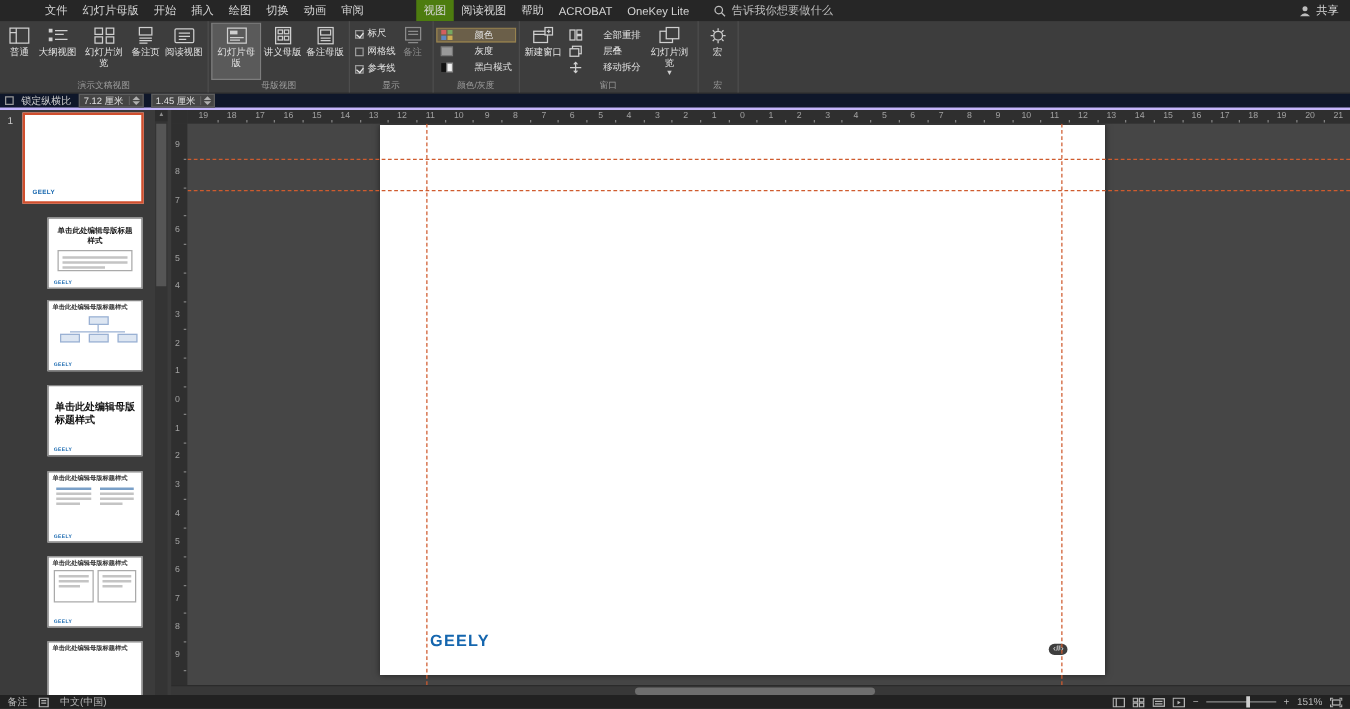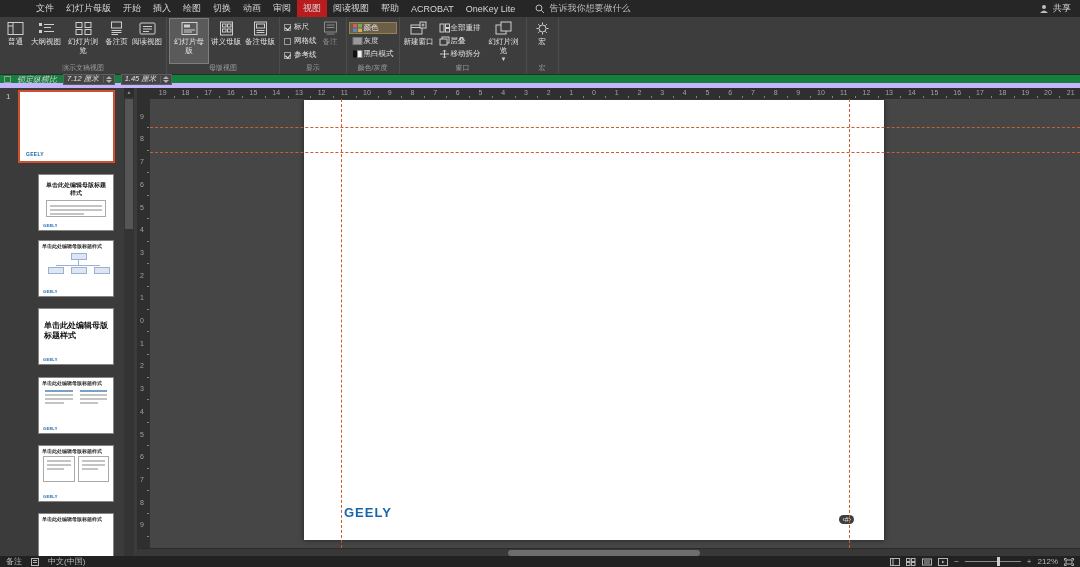--- a/index.html
+++ b/index.html
@@ -5,21 +5,21 @@
   * { box-sizing:border-box; margin:0; padding:0; }
   html,body { width:1080px; height:567px; overflow:hidden; background:#3d3d3d;
               font-family:"Liberation Sans",sans-serif; }
   .app { position:relative; width:1080px; height:567px; }
 
   
   .titlebar { position:absolute; top:0; left:0; right:0; height:17px; background:#262626;
               display:flex; align-items:stretch; font-size:9px; color:#d6d6d6; }
   .tabs { display:flex; align-items:stretch;padding-left:30px; }
   .tab { display:flex; align-items:center; padding:0 6px; cursor:default; white-space:nowrap; }
-  .tab.active { background:#b91c1c; }
+  .tab.active { background:#4d7c0f;margin-left:36px; }
   .tellme { display:flex; align-items:center; gap:4px; margin-left:14px; color:#bdbdbd; white-space:nowrap; }
   .tb-right { margin-left:auto; display:flex; align-items:center; gap:4px; padding:0 9px; white-space:nowrap; }
   svg.tiny { width:10px; height:10px; }
   svg.tiny * { stroke:#bdbdbd; fill:none; stroke-width:1; }
   svg.tiny .f { fill:#bdbdbd; stroke:none; }
 
   
   .ribbon { position:absolute; top:17px; left:0; right:0; height:58px; background:#3d3d3d;
             border-bottom:1px solid #2c2c2c; display:flex; }
   .group { position:relative; border-right:1px solid #4d4d4d; padding:1px 2px 10px 2px; }
@@ -31,35 +31,35 @@
             line-height:1.15; height:46px; cursor:default; }
   .bigbtn.active { background:#5a5a5a; box-shadow:inset 0 0 0 1px #7d7d7d; }
   .bigbtn.disabled { color:#8b8b8b; }
   .bigbtn.disabled svg * { stroke:#8b8b8b; }
   .caret { font-size:6px; line-height:4px; color:#cfcfcf; }
   svg.ic { width:17px; height:15px; flex:none; }
   svg.ic *, svg.ics * { stroke:#cfcfcf; fill:none; stroke-width:1; }
   svg.ic .f, svg.ics .f { fill:#cfcfcf; stroke:none; }
   svg.ics { width:11px; height:10px; flex:none; }
   .smallcol { display:flex; flex-direction:column; justify-content:center; gap:1px; height:46px; }
-  .smallbtn { display:flex; align-items:center; gap:1px; font-size:7.5px; color:#e2e2e2;
+  .smallbtn { display:flex; align-items:center; gap:17px; font-size:7.5px; color:#e2e2e2;
               padding:1px 3px; white-space:nowrap; cursor:default; }
   .smallbtn.selected { background:#6b5f49; box-shadow:inset 0 0 0 1px #97824e; }
   .chk { display:flex; align-items:center; gap:3px; font-size:7.5px; color:#e2e2e2;
          height:13px; padding-left:2px; white-space:nowrap; cursor:default; }
   .chk .box { width:7px; height:7px; border:1px solid #9a9a9a; background:#3d3d3d;
               position:relative; flex:none; }
   .chk.checked .box::after { content:""; position:absolute; left:1px; top:0;
               width:3px; height:4px; border:solid #e8e8e8; border-width:0 1px 1px 0;
               transform:rotate(40deg); }
 
   
-  .propbar { position:absolute; top:75px; left:0; right:0; height:13px; background:#15803d;
-             border-bottom:5px solid #c4b5fd; display:flex; align-items:center; gap:6px;
-             padding:0 4px; font-size:8px; color:#cfcfcf;font-style:italic; }
+  .propbar { position:absolute; top:75px; left:0; right:0; height:13px; background:#0f172a;
+             border-bottom:2px solid #c4b5fd; display:flex; align-items:center; gap:6px;
+             padding:0 4px; font-size:8px; color:#cfcfcf; }
   .propbar .box { width:7px; height:7px; border:1px solid #9a9a9a; flex:none; }
   .spinfield { display:flex; align-items:center; height:11px; background:#454545;
                border:1px solid #5e5e5e; font-size:7.5px; color:#e0e0e0; padding:0 2px 0 3px;
                white-space:nowrap; }
   .spin { display:flex; flex-direction:column; margin-left:4px; border-left:1px solid #5e5e5e; padding-left:2px; }
   .spin i { display:block; width:0; height:0; border-left:3px solid transparent; border-right:3px solid transparent; }
   .spin .up { border-bottom:3px solid #b0b0b0; margin-bottom:1px; }
   .spin .dn { border-top:3px solid #b0b0b0; }
 
   
@@ -638,21 +638,21 @@
         </svg>
       <svg class="st" viewBox="0 0 10 8">
           <rect x="0.5" y="0.5" width="9" height="7"></rect>
           <polygon class="f" points="4,2.5 6.5,4 4,5.5"></polygon>
         </svg>
       <span>−</span>
       <div class="slider">
           <span class="knob"></span>
         </div>
       <span>+</span>
-      <span>212%</span>
+      <span>151%</span>
       <svg class="st" viewBox="0 0 10 8">
           <rect x="2" y="2" width="6" height="4"></rect>
           <polyline points="0.5,2.5 0.5,0.5 2.5,0.5"></polyline>
           <polyline points="7.5,0.5 9.5,0.5 9.5,2.5"></polyline>
           <polyline points="9.5,5.5 9.5,7.5 7.5,7.5"></polyline>
           <polyline points="2.5,7.5 0.5,7.5 0.5,5.5"></polyline>
         </svg>
     </div>
   </div>
 </div>

